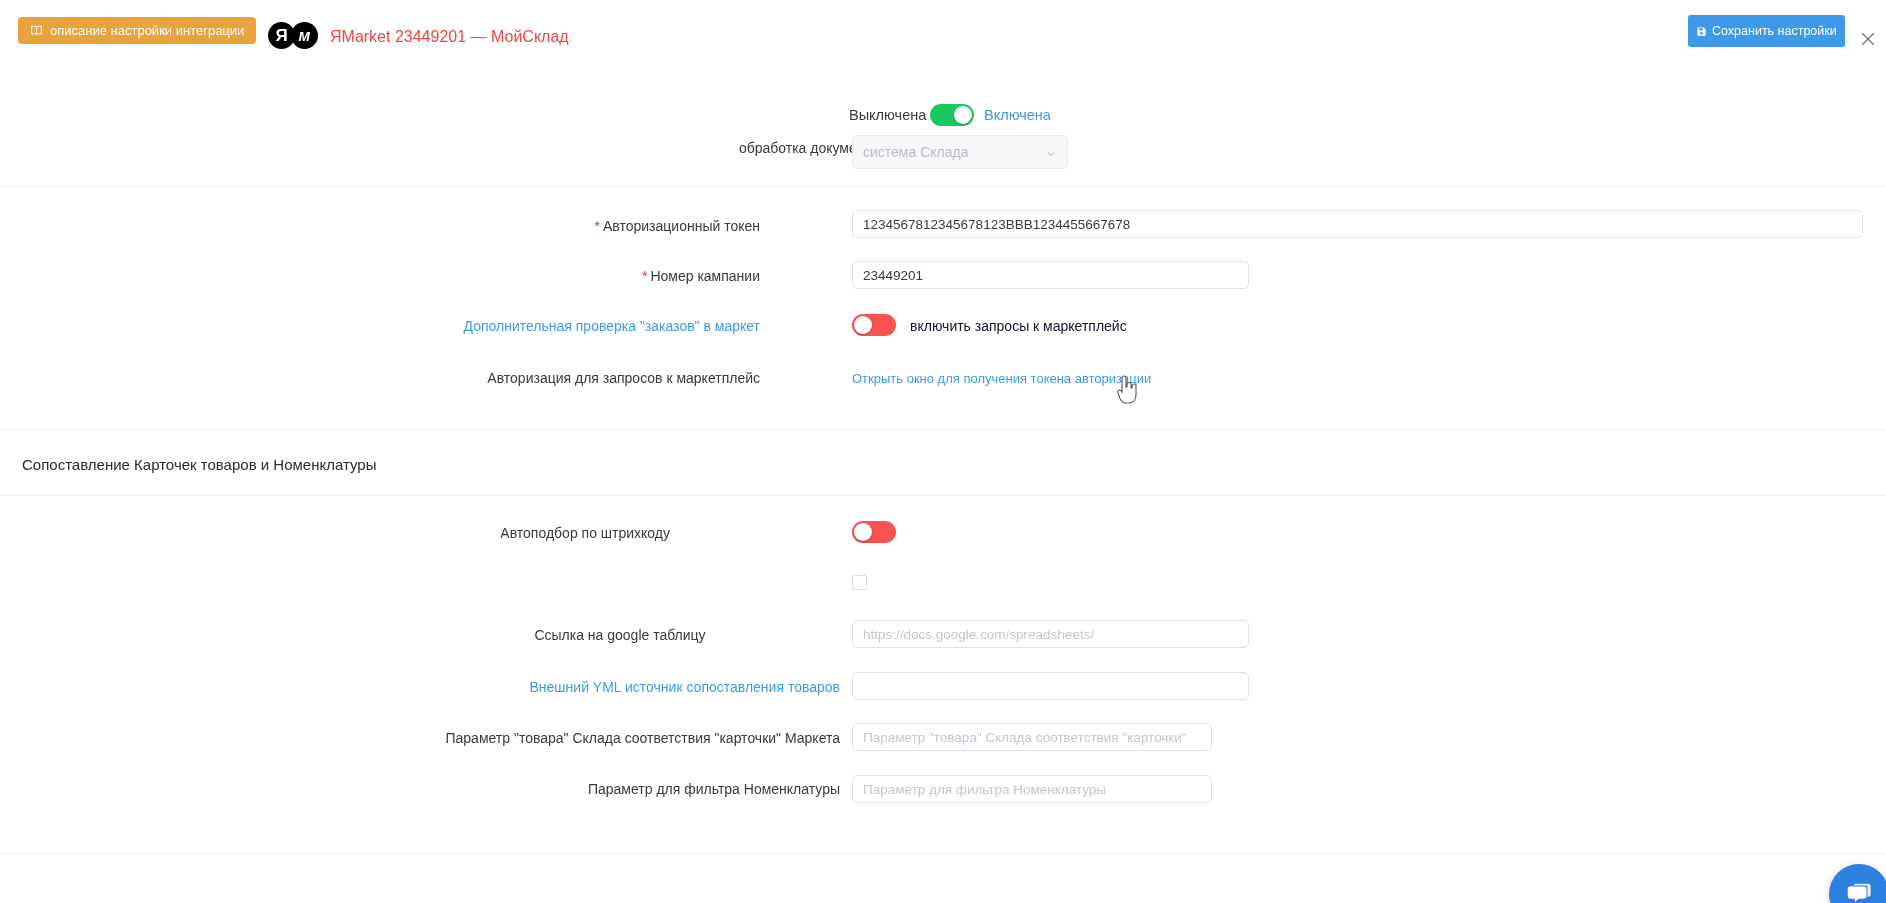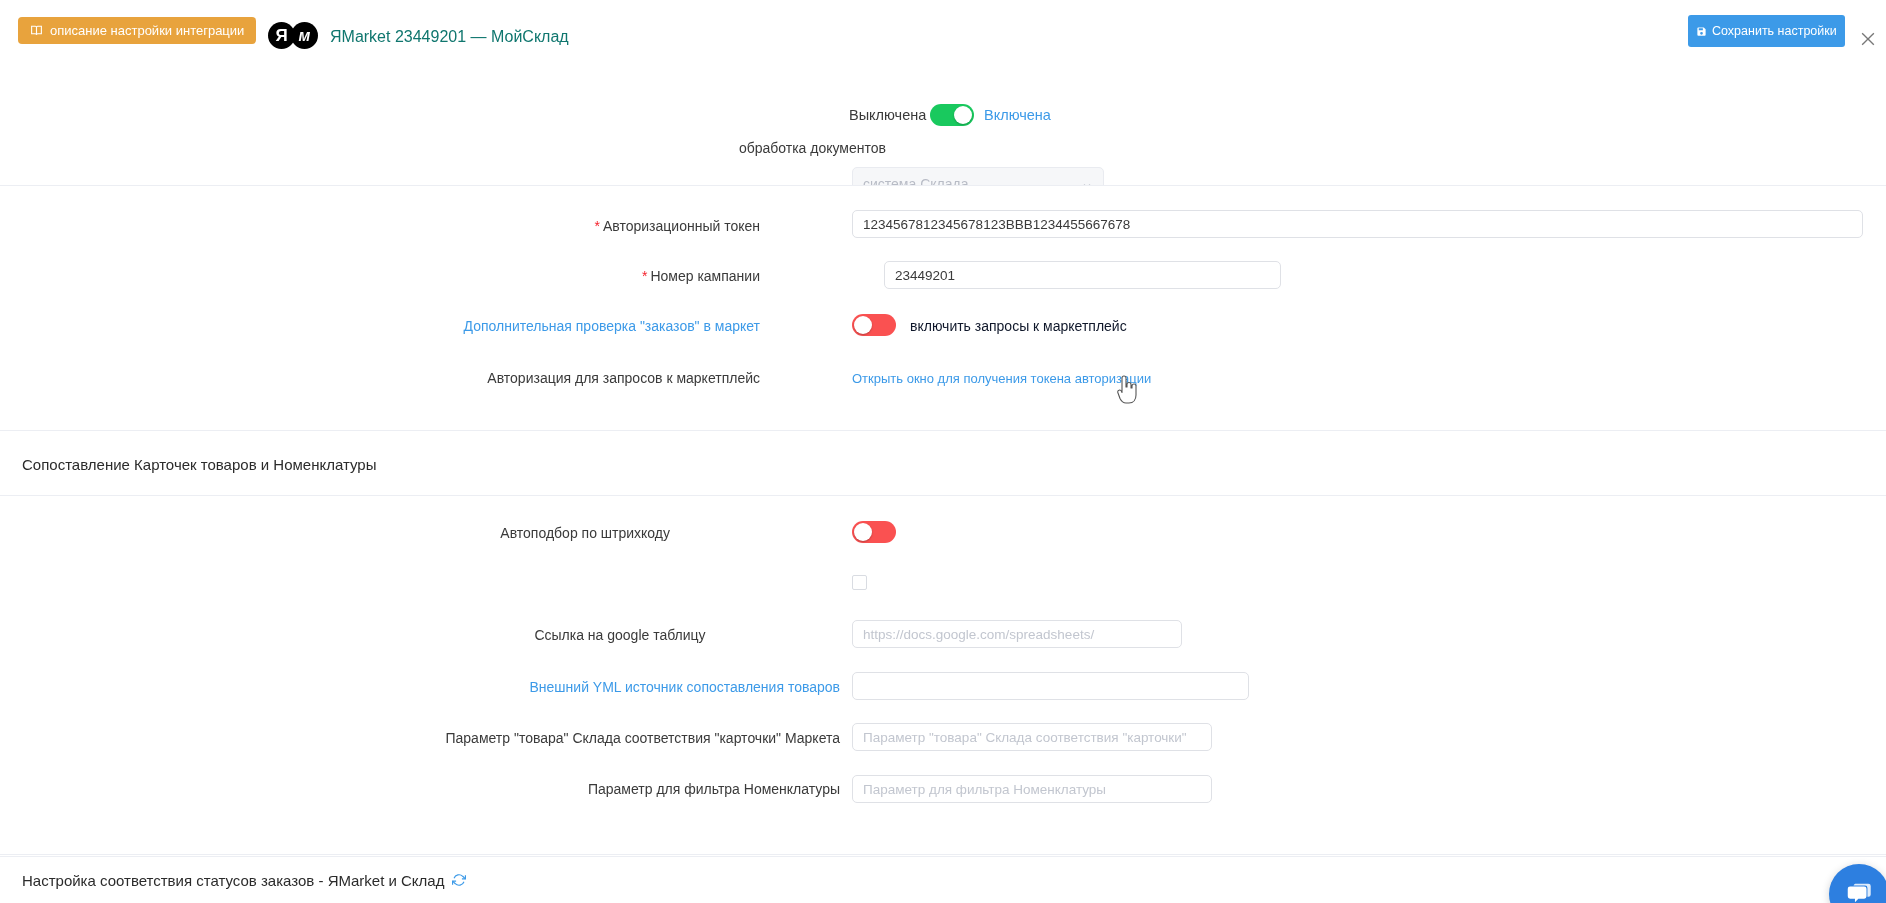--- a/index.html
+++ b/index.html
@@ -51,21 +51,21 @@
     font-family: "Liberation Sans", sans-serif;
   }
   .logo-circle.second { margin-left: -4px; }
   .logo-circle.second span {
     font-style: italic;
     font-size: 16px;
   }
   .title-text {
     position: absolute; left: 330px; top: 28px;
     font-size: 16px;
-    color: #0f766e;
+    color: #ef4444;
     white-space: nowrap;
   }
 
   .save-btn {
     position: absolute; left: 1688px; top: 15px;
     height: 22px;
     padding: 16px 8px;
     background: #3c9ae8;
     color: #ffffff;
     border: none; border-radius: 3px;
@@ -111,28 +111,27 @@
   .main-switch { position: absolute; left: 930px; top: 104px; }
 
   
   .docproc-label {
     position: absolute; left: 686px; top: 140px;
     width: 200px; text-align: right;
     font-size: 14px; color: #3a3a3a; white-space: nowrap;
   }
   .docproc-select {
     position: absolute; left: 852px; top: 135px;
-    width: 252px; height: 30px;
+    width: 216px; height: 30px;
     background: #f6f7f9;
     border: 1px solid #e9ebf0;
     border-radius: 5px;
     display: flex; align-items: center;
     padding: 16px 10px;
     cursor: not-allowed;
-    margin-top: 32px;
   }
   .docproc-select .val {
     font-size: 14px; color: #b8bcc6; flex: 1;
   }
   .chev {
     width: 12px; height: 12px;
     color: #c4c8d0;
   }
 
   
@@ -162,21 +161,21 @@
     color: #3a3a3a;
     cursor: text;
   }
   .finput.ph { color: #c2c6cf; }
 
   
   .r-token-label { position: absolute; left: 490px; top: 218px; width: 270px; text-align: right; }
   .r-token-input { position: absolute; left: 852px; top: 210px; width: 1011px; }
 
   .r-camp-label  { position: absolute; left: 540px; top: 268px; width: 220px; text-align: right; }
-  .r-camp-input  { position: absolute; left: 884px; top: 261px; width: 397px; }
+  .r-camp-input  { position: absolute; left: 852px; top: 261px; width: 397px; }
 
   .r-check-label { position: absolute; left: 440px; top: 318px; width: 320px; text-align: right; }
   .r-check-sw    { position: absolute; left: 852px; top: 314px; }
   .r-check-note  { position: absolute; left: 910px; top: 318px; font-size: 14px; color: #0f172a; white-space: nowrap; }
 
   .r-auth-label  { position: absolute; left: 480px; top: 370px; width: 280px; text-align: right; }
   .r-auth-link   {
     position: absolute; left: 852px; top: 371px;
     font-size: 13px; color: #3c9ae8; cursor: pointer;
     text-decoration: none; white-space: nowrap;
@@ -204,21 +203,21 @@
 
   .r-kit-label   { position: absolute; left: 400px; top: 576px; width: 440px; text-align: right; }
   .r-kit-box     {
     position: absolute; left: 852px; top: 575px;
     width: 15px; height: 15px;
     border: 1px solid #d9dce2; border-radius: 2px;
     background: #fff; cursor: pointer;
   }
 
   .r-gs-label    { position: absolute; left: 480px; top: 627px; width: 280px; text-align: center; }
-  .r-gs-input    { position: absolute; left: 852px; top: 620px; width: 330px; }
+  .r-gs-input    { position: absolute; left: 852px; top: 620px; width: 397px; }
 
   .r-yml-label   { position: absolute; left: 420px; top: 679px; width: 420px; text-align: right; }
   .r-yml-input   { position: absolute; left: 852px; top: 672px; width: 397px; }
 
   .r-p1-label    { position: absolute; left: 360px; top: 730px; width: 480px; text-align: right; }
   .r-p1-input    { position: absolute; left: 852px; top: 723px; width: 360px; }
 
   .r-p2-label    { position: absolute; left: 420px; top: 781px; width: 420px; text-align: right; }
   .r-p2-input    { position: absolute; left: 852px; top: 775px; width: 360px; }
 
@@ -368,30 +367,20 @@
   <div class="flabel r-p1-label">Параметр "товара" Склада соответствия "карточки" Маркета</div>
   <div class="finput ph r-p1-input">
     <span>Параметр "товара" Склада соответствия  "карточки"</span>
   </div>
 
   <div class="flabel r-p2-label">Параметр для фильтра Номенклатуры</div>
   <div class="finput ph r-p2-input">
     <span>Параметр для фильтра Номенклатуры</span>
   </div>
 
-  <div id="sec2">
-    <span class="stitle">Настройка соответствия статусов заказов - ЯMarket и Склад</span>
-    <span class="refresh-ico">
-      <svg width="14" height="14" viewBox="0 0 24 24" fill="none" stroke="#3c9ae8" stroke-width="2">
-        <polyline points="23 4 23 10 17 10"></polyline>
-        <polyline points="1 20 1 14 7 14"></polyline>
-        <path d="M3.51 9a9 9 0 0 1 14.85-3.36L23 10M1 14l4.64 4.36A9 9 0 0 0 20.49 15"></path>
-      </svg>
-    </span>
-  </div>
 
   <div class="chat-fab">
     <svg width="30" height="30" viewBox="0 0 32 32" fill="#ffffff">
       <path d="M12 5h14a2.5 2.5 0 0 1 2.5 2.5v9A2.5 2.5 0 0 1 26 19h-1V9.5A2.5 2.5 0 0 0 22.5 7H10.2A2.5 2.5 0 0 1 12 5z" opacity="0.85"></path>
       <path d="M6.5 8h15A2.5 2.5 0 0 1 24 10.5v8a2.5 2.5 0 0 1-2.5 2.5h-6.2l-3.6 3.8V21H6.5A2.5 2.5 0 0 1 4 18.5v-8A2.5 2.5 0 0 1 6.5 8z"></path>
     </svg>
   </div>
 
   <div class="cursor">
     <svg width="26" height="32" viewBox="0 0 26 32">

